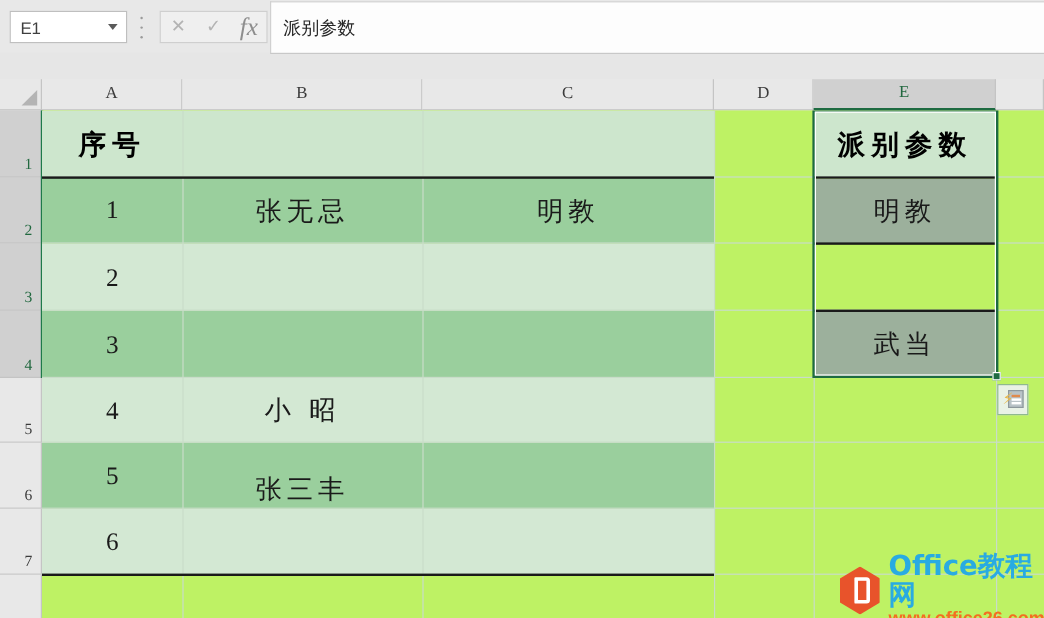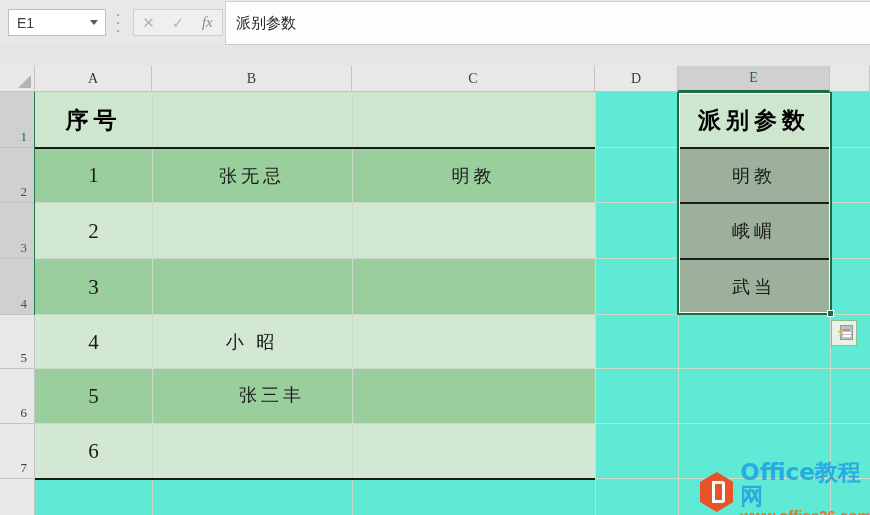--- a/index.html
+++ b/index.html
@@ -90,21 +90,21 @@
     display: flex;
     align-items: center;
     justify-content: center;
     color: #b3b3b3;
     font-size: 15px;
     line-height: 1;
   }
   .fx-btn.fx-italic {
     font-family: "Liberation Serif", "DejaVu Serif", serif;
     font-style: italic;
-    font-size: 15px;
+    font-size: 21px;
     color: #8d8d8d;
   }
   .formula-input {
     position: absolute;
     left: 225px; top: 1px;
     width: 645px; height: 44px;
     background: #fdfdfd;
     border-top: 1px solid #d0d0d0;
     border-left: 1px solid #d0d0d0;
     border-bottom: 1px solid #c8c8c8;
@@ -181,21 +181,21 @@
     background: #d0d0d0;
     color: #21683f;
   }
 
   
   .sheet {
     position: absolute;
     left: 35px; top: 92px;
     width: 835px; height: 423px;
     overflow: hidden;
-    background: #5eead4;
+    background: #bef264;
   }
   .cell {
     position: absolute;
     box-sizing: border-box;
     display: flex;
     align-items: center;
     overflow: hidden;
     white-space: nowrap;
     font-family: "DejaVu Sans", sans-serif;
   }
@@ -227,21 +227,21 @@
     width: 2px;
   }
 
   .txt-big {
     font-size: 23px;
     font-weight: bold;
     color: #000000;
     letter-spacing: 5px;
   }
   .txt-cell {
-    font-size: 18px;
+    font-size: 22px;
     color: #1a1a1a;
     letter-spacing: 4px;
   }
   .txt-num {
     font-size: 21px;
     color: #1a1a1a;
     font-family: "Liberation Serif", "DejaVu Serif", serif;
     letter-spacing: 0;
   }
   .center { justify-content: center; }
@@ -440,37 +440,36 @@
     <div class="cell center txt-cell" style="left:117px;top:56px;width:200px;height:55px;">张无忌</div>
     <div class="cell center txt-cell" style="left:317px;top:56px;width:243px;height:55px;">明教</div>
 
     <div class="cell center txt-num" style="left:0;top:111px;width:117px;height:56px;">2</div>
     <div class="cell center txt-cell" style="left:317px;top:111px;width:243px;height:56px;"></div>
 
     <div class="cell center txt-num" style="left:0;top:167px;width:117px;height:56px;">3</div>
     <div class="cell center txt-cell" style="left:317px;top:167px;width:243px;height:56px;"></div>
 
     <div class="cell center txt-num" style="left:0;top:223px;width:117px;height:54px;">4</div>
-    <div class="cell center txt-cell" style="left:117px;top:223px;width:200px;height:54px;font-family:Liberation Serif, serif;">小  昭</div>
+    <div class="cell center txt-cell" style="left:117px;top:223px;width:200px;height:54px;">小  昭</div>
     <div class="cell center txt-cell" style="left:317px;top:223px;width:243px;height:54px;"></div>
 
     <div class="cell center txt-num" style="left:0;top:277px;width:117px;height:55px;">5</div>
-    <div class="cell center txt-cell" style="left:117px;top:275px;width:200px;height:55px;margin-left:20px;">张三丰</div>
+    <div class="cell center txt-cell" style="left:117px;top:288px;width:200px;height:55px;">张三丰</div>
     <div class="cell center txt-cell" style="left:317px;top:277px;width:243px;height:55px;"></div>
 
     <div class="cell center txt-num" style="left:0;top:332px;width:117px;height:55px;">6</div>
     <div class="cell center txt-cell" style="left:317px;top:332px;width:243px;height:55px;"></div>
 
     <div class="cell center txt-big hdr-fill" style="left:643px;top:0;width:152px;height:56px;">派别参数</div>
     <div class="rule-black" style="left:643px;top:55px;width:152px;"></div>
 
     <div class="cell center txt-cell sel-fill" style="left:643px;top:57px;width:152px;height:54px;">明教</div>
     <div class="rule-black" style="left:643px;top:110px;width:152px;"></div>
 
-    <div class="cell center txt-cell sel-fill" style="left:643px;top:112px;width:152px;height:54px;">峨嵋</div>
     <div class="rule-black" style="left:643px;top:166px;width:152px;"></div>
 
     <div class="cell center txt-cell sel-fill" style="left:643px;top:168px;width:152px;height:54px;">武当</div>
 
     <div class="sel-rect" style="left:642px;top:-1px;width:155px;height:224px;"></div>
     <div class="sel-inner" style="left:644px;top:1px;width:151px;height:220px;"></div>
     <div class="fill-handle" style="left:792px;top:218px;"></div>
 
     <div class="paste-btn" style="left:796px;top:228px;">
       <span class="paste-ico">

